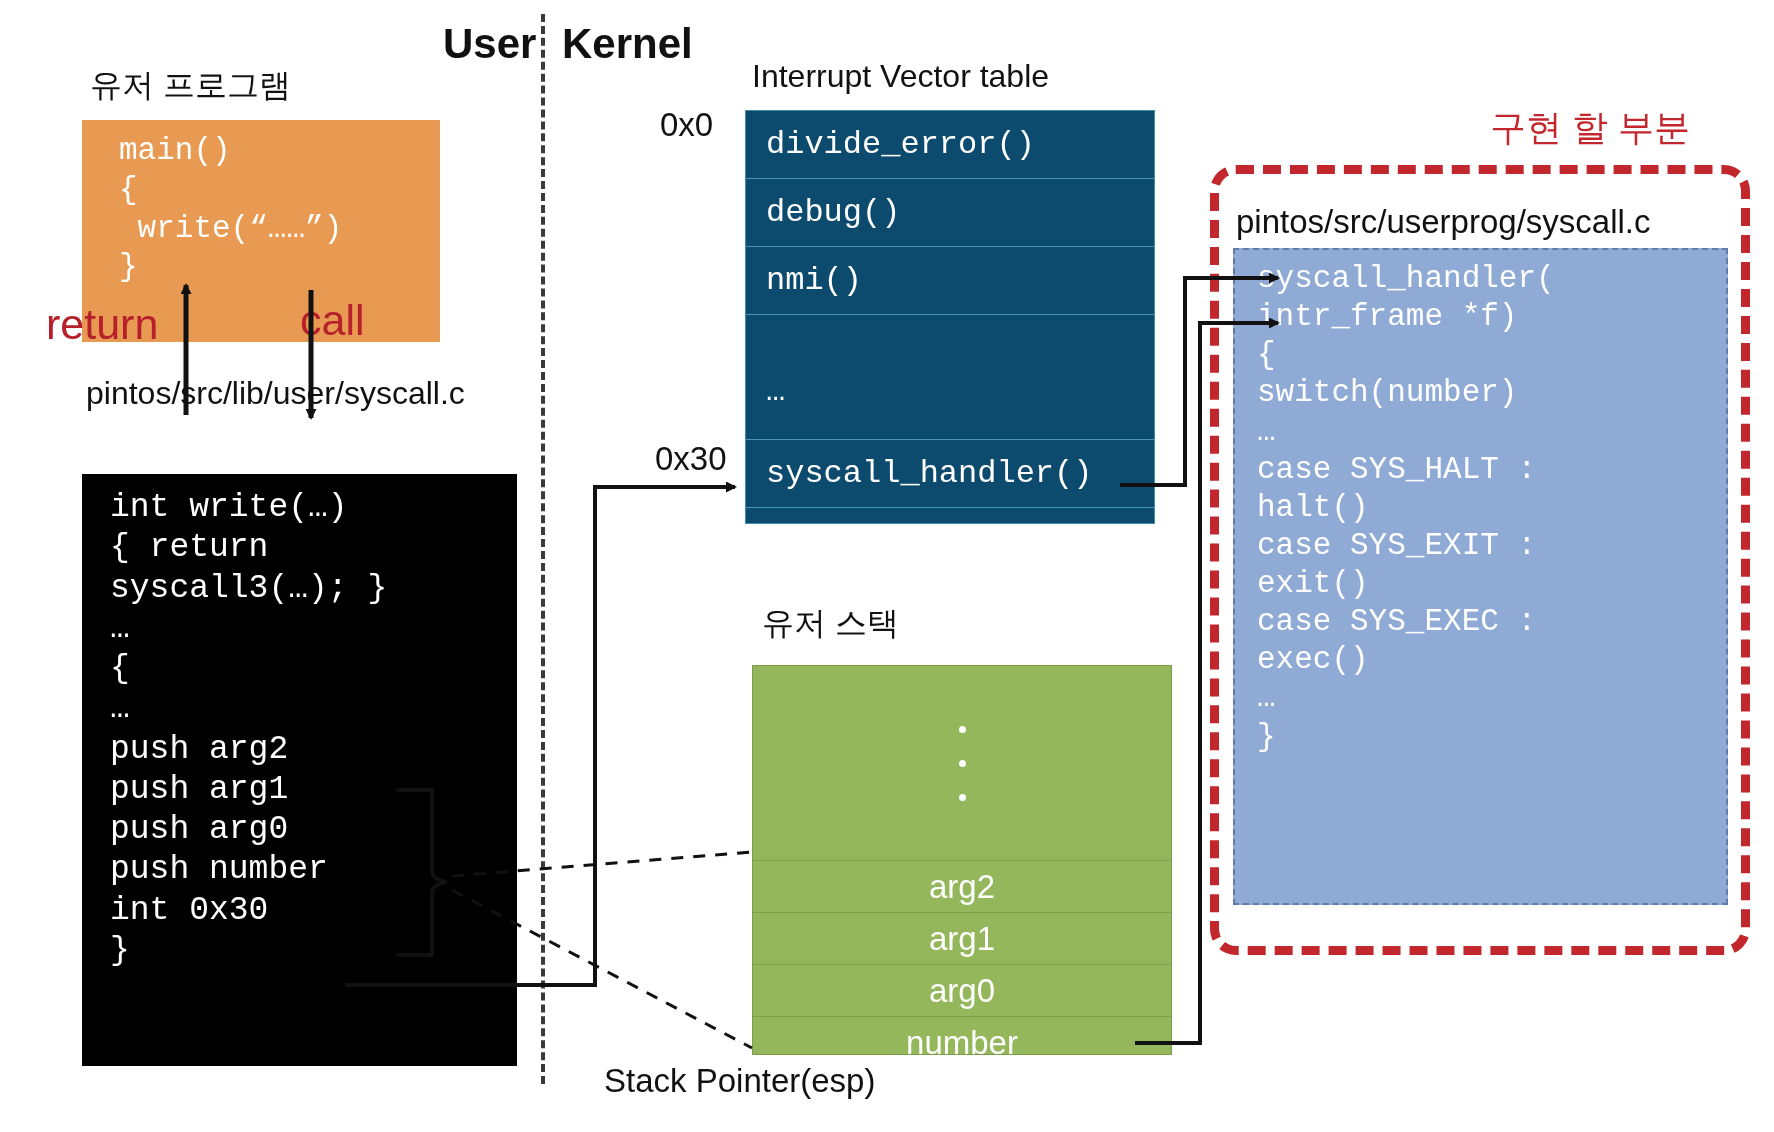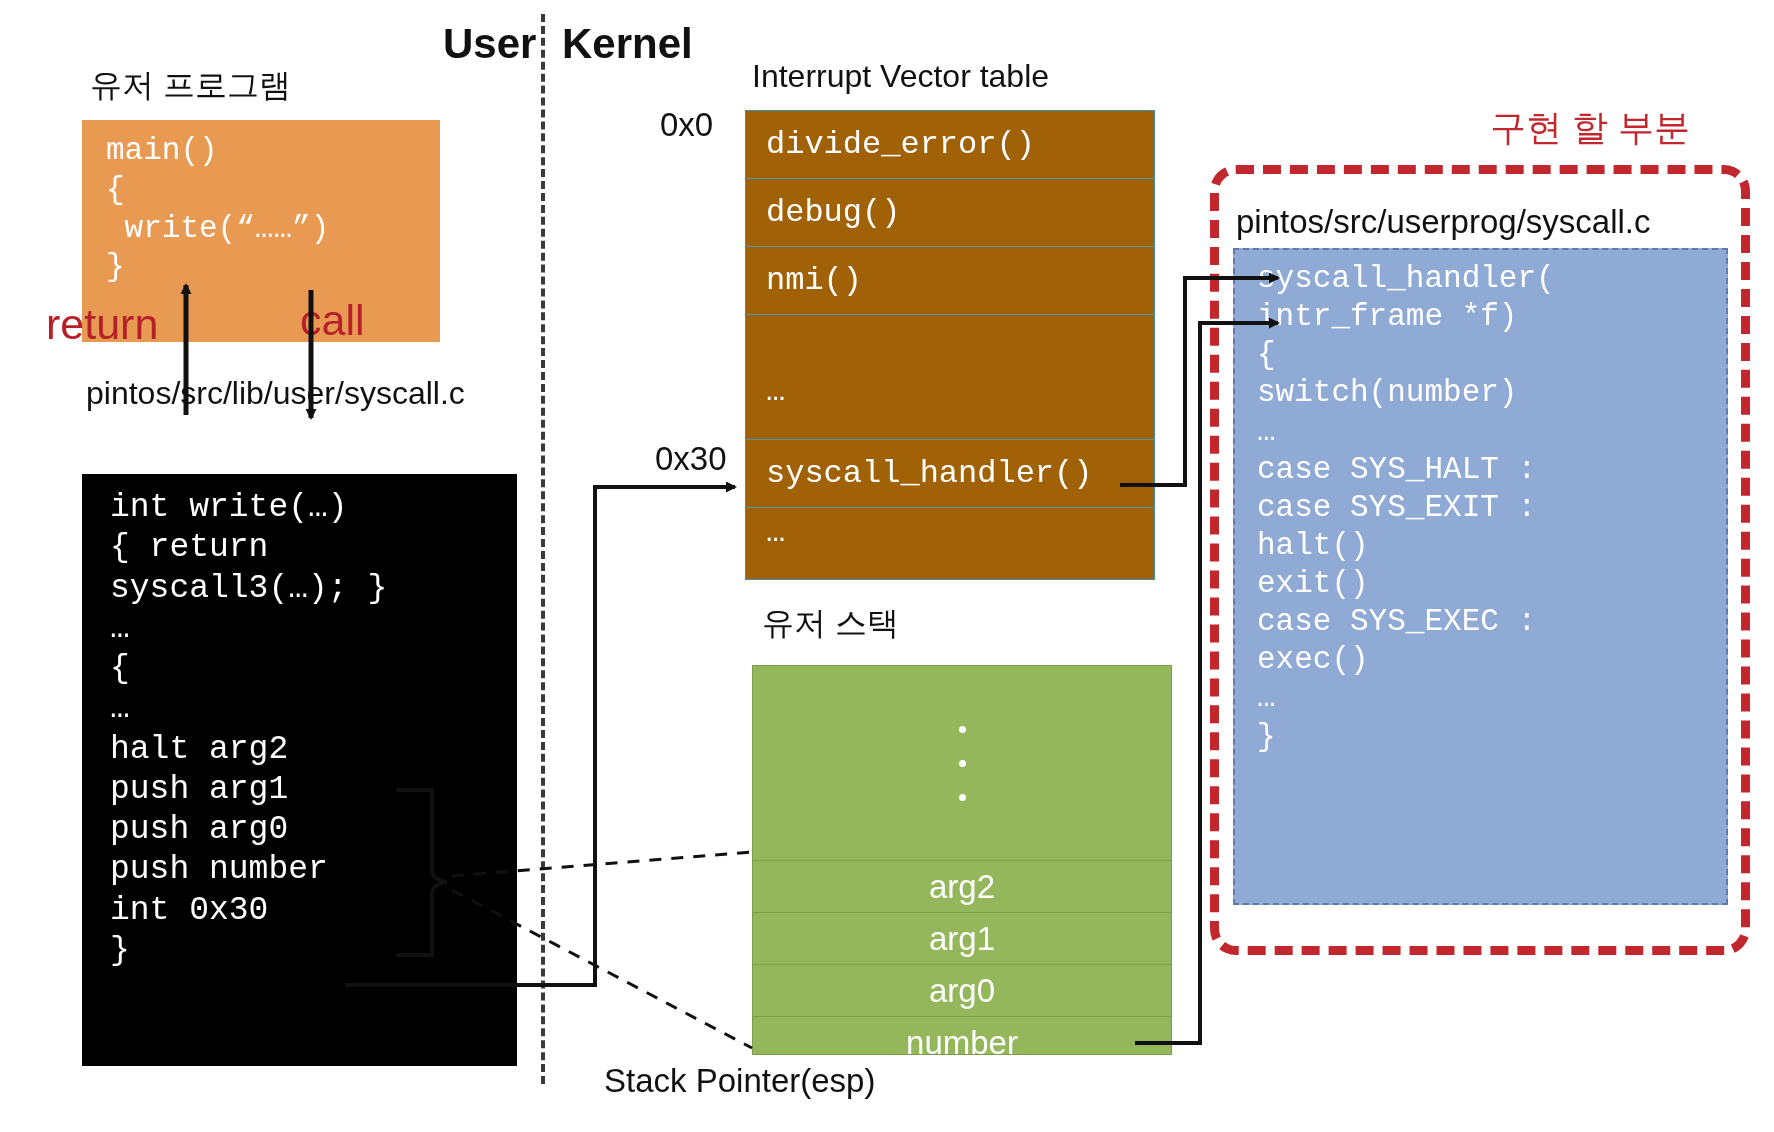--- a/index.html
+++ b/index.html
@@ -23,25 +23,25 @@
   
   .codebox{position:absolute;box-sizing:border-box;color:#ffffff;
            font-family:"Liberation Mono", monospace;}
   .codebox .ln{white-space:pre;line-height:1.06;}
 
   #box-user{left:82px;top:120px;width:358px;height:222px;background:#E99A52;
             padding:12px 0 0 24px;font-size:31px;}
   #box-lib{left:82px;top:474px;width:435px;height:592px;background:#000000;
            padding:14px 0 0 28px;font-size:33px;}
   #box-lib .ln{line-height:1.22;}
-  #box-user .ln{line-height:1.25;}
+  #box-user .ln{line-height:1.25;margin-left:13px;}
 
   
-  #ivt{position:absolute;left:745px;top:110px;width:410px;height:470px;
-       background:#a16207;border:1px solid #3f8ea6;box-sizing:border-box;}
+  #ivt{position:absolute;left:745px;top:110px;width:410px;height:414px;
+       background:#0c4a6e;border:1px solid #3f8ea6;box-sizing:border-box;}
   #ivt .row{box-sizing:border-box;border-bottom:1px solid #4b97ae;
             color:#fff;font-family:"Liberation Mono", monospace;font-size:32px;
             padding-left:20px;display:flex;align-items:center;}
   #ivt .row:last-child{border-bottom:none;}
   .r-h{height:68px;}
   .r-tall{height:125px;align-items:flex-start !important;padding-top:58px;}
   .r-last{height:50px;align-items:flex-start !important;padding-top:6px;}
 
   
   #stack{position:absolute;left:752px;top:665px;width:420px;height:390px;
@@ -99,21 +99,21 @@
   <div class="redlbl" style="left:300px;top:296px;">call</div>
 
   <div class="caption" style="left:86px;top:375px;">pintos/src/lib/user/syscall.c</div>
   <div class="codebox" id="box-lib">
     <div class="ln">int write(…)</div>
     <div class="ln">{ return</div>
     <div class="ln">syscall3(…); }</div>
     <div class="ln">…</div>
     <div class="ln">{</div>
     <div class="ln">…</div>
-    <div class="ln">halt arg2</div>
+    <div class="ln">push arg2</div>
     <div class="ln">push arg1</div>
     <div class="ln">push arg0</div>
     <div class="ln">push number</div>
     <div class="ln">int 0x30</div>
     <div class="ln">}</div>
   </div>
 
   <div class="caption" style="left:752px;top:58px;">Interrupt Vector table</div>
   <div class="addr" style="left:660px;top:106px;">0x0</div>
   <div class="addr" style="left:655px;top:440px;">0x30</div>
@@ -145,22 +145,22 @@
   <div id="korean-note">구현 할 부분</div>
 
   <div id="box-kern-cap">pintos/src/userprog/syscall.c</div>
   <div id="box-kern">
     <div class="ln">syscall_handler(</div>
     <div class="ln">intr_frame *f)</div>
     <div class="ln">{</div>
     <div class="ln">switch(number)</div>
     <div class="ln">…</div>
     <div class="ln">case SYS_HALT :</div>
+    <div class="ln">halt()</div>
     <div class="ln">case SYS_EXIT :</div>
-    <div class="ln">halt()</div>
     <div class="ln">exit()</div>
     <div class="ln">case SYS_EXEC :</div>
     <div class="ln">exec()</div>
     <div class="ln">…</div>
     <div class="ln">}</div>
   </div>
 
   <svg class="overlay" viewBox="0 0 1774 1132">
     <defs>
       <marker id="ah" markerWidth="11" markerHeight="11" refX="9" refY="5.5" orient="auto" markerUnits="userSpaceOnUse">

